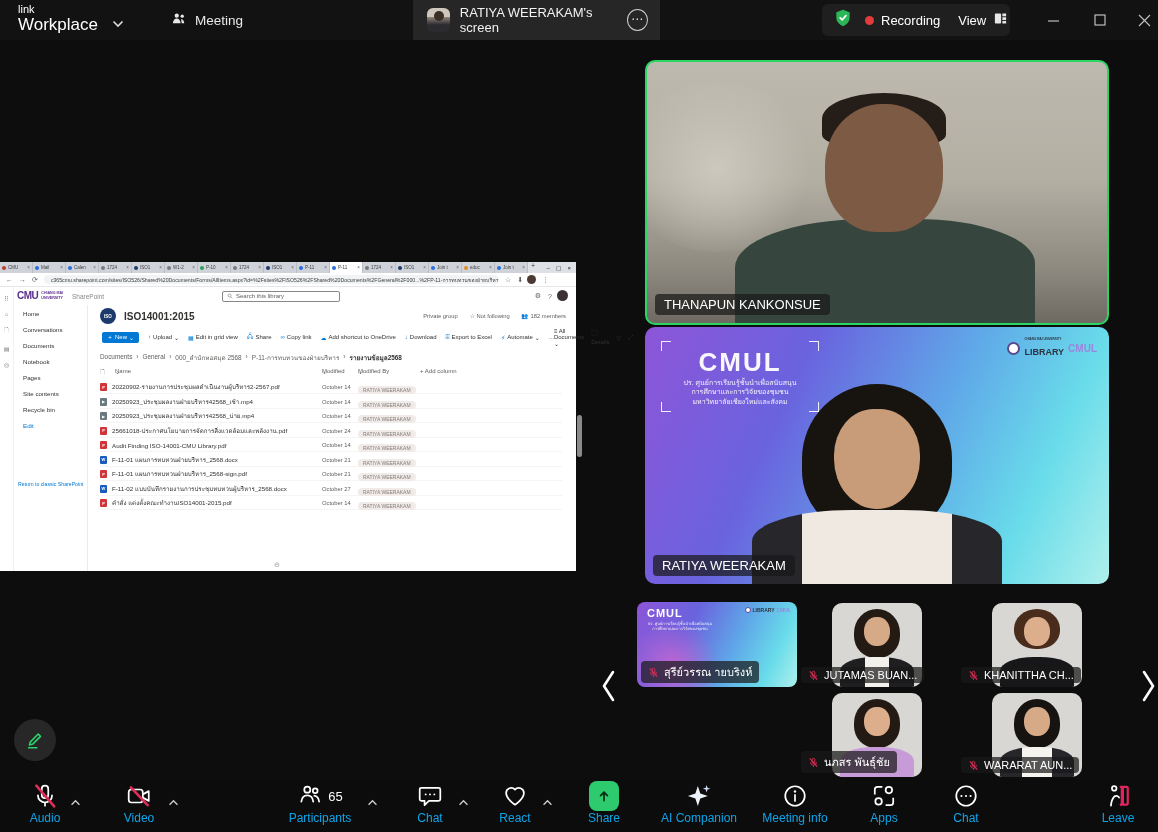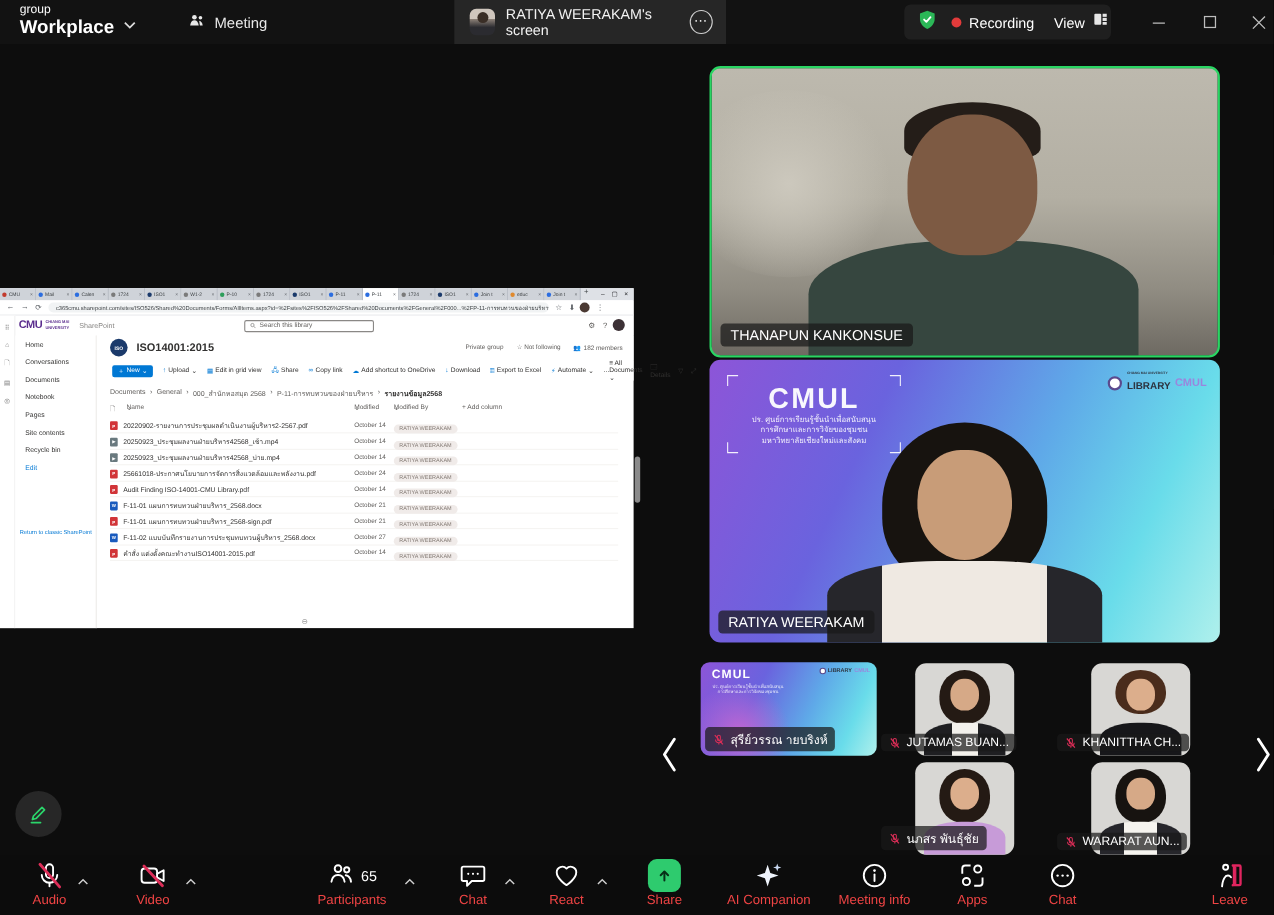--- a/index.html
+++ b/index.html
@@ -3,21 +3,21 @@
 <meta charset="utf-8">
 <style>
   * { margin:0; padding:0; box-sizing:border-box; }
   body { background:#000; font-family:"Liberation Sans","DejaVu Sans",sans-serif; }
   .app { position:relative; width:1158px; height:832px; background:#0d0d0d; overflow:hidden; }
 
   
   .topbar { position:absolute; left:0; top:0; width:1158px; height:40px; background:#121212; }
   .brand { position:absolute; left:18px; top:4px; color:#fff; line-height:1; cursor:default; }
   .brand .b1 { font-size:11px; font-weight:400; display:block; }
-  .brand .b2 { font-size:17px; font-weight:700; display:block; margin-top:1px;text-align:right; }
+  .brand .b2 { font-size:17px; font-weight:400; display:block; margin-top:1px;text-align:right; }
   .brand-chevron { position:absolute; left:112px; top:14px; }
   .tab-meeting { position:absolute; left:160px; top:0; height:40px; display:flex; align-items:center; gap:7px; color:#e8e8e8; font-size:13.5px; padding:0 10px; }
   .tab-screen { position:absolute; left:413px; top:0; width:247px; height:40px; background:#262626; display:flex; align-items:center; color:#f2f2f2; font-size:13px; }
   .tab-avatar { width:24px; height:24px; border-radius:6px; margin:0 10px 0 14px; background:linear-gradient(180deg,#cfc6bd 0%,#cfc6bd 38%,#8d8178 39%,#2b2b30 70%); position:relative; overflow:hidden; }
   .tab-avatar::before { content:""; position:absolute; left:7px; top:3px; width:10px; height:10px; border-radius:50%; background:#3a2e26; }
   .tab-ellipsis { margin-left:auto; margin-right:12px; width:22px; height:22px; border:1.5px solid #cfcfcf; border-radius:50%; color:#e5e5e5; font-size:12px; line-height:19px; text-align:center; letter-spacing:1px; }
   .status-pill { position:absolute; left:822px; top:4px; width:188px; height:32px; background:#1f1f1f; border-radius:6px; display:flex; align-items:center; }
   .rec-dot { width:9px; height:9px; border-radius:50%; background:#e23b3b; margin:0 7px 0 12px; }
   .rec-label { color:#fff; font-size:13px; }
   .view-label { color:#fff; font-size:13px; margin-left:18px; }
@@ -122,33 +122,33 @@
   .mini-corner { position:absolute; right:6px; top:5px; display:flex; gap:2px; align-items:center; }
   .mini-corner .c { width:6px; height:6px; border-radius:50%; background:#fff; border:1px solid #5b4a8e; }
   .mini-corner .t1 { font-size:5px; font-weight:800; color:#2d3440; }
   .mini-corner .t2 { font-size:5px; font-weight:800; color:#9a86dd; }
   .pag-chevron { position:absolute; color:#fff; }
 
   
   .bottombar { position:absolute; left:0; top:778px; width:1158px; height:54px; background:#0c0c0c; }
   .tb { position:absolute; top:0; height:54px; display:flex; flex-direction:column; align-items:center; }
   .tb .ic { height:30px; display:flex; align-items:center; justify-content:center; margin-top:3px; }
-  .tb .lbl { font-size:12px; color:#ef4444; white-space:nowrap; margin-top:0px; }
+  .tb .lbl { font-size:12px; color:#0ea5e9; white-space:nowrap; margin-top:0px; }
   .tb-chev { position:absolute; top:14px; }
   .share-btn { width:30px; height:30px; background:#2ecb6e; border-radius:8px; display:flex; align-items:center; justify-content:center; }
   .pcount { color:#fff; font-size:13px; margin-left:5px; }
 </style>
 </head>
 <body>
 
 <div class="app">
 
   <div class="topbar">
     <div class="brand">
-      <span class="b1">group</span>
+      <span class="b1">link</span>
       <span class="b2">Workplace</span>
     </div>
     <span class="brand-chevron">
       <svg width="12" height="8" viewBox="0 0 12 8">
           <path d="M1.5 1.5 6 6l4.5-4.5" stroke="#dcdcdc" stroke-width="1.6" fill="none"></path>
         </svg>
     </span>
     <div class="tab-meeting">
       <span>
         <svg width="18" height="18" viewBox="0 0 24 24" fill="#e8e8e8">

